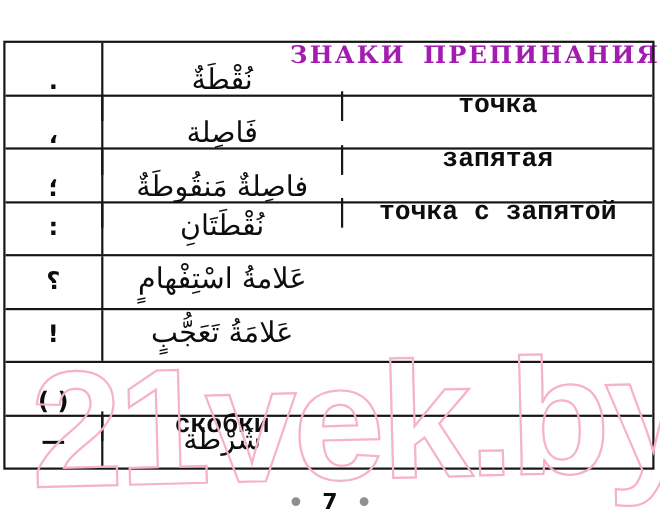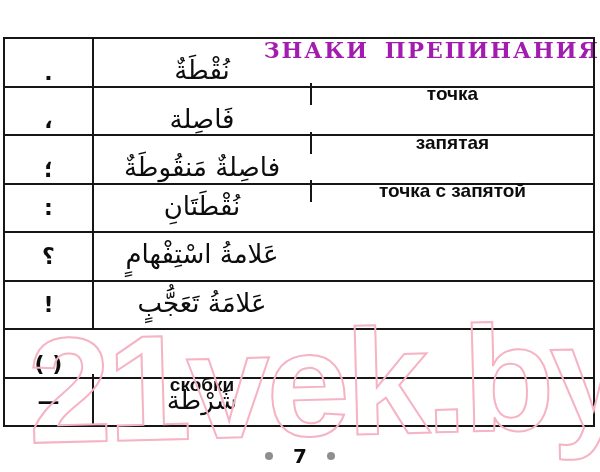--- a/index.html
+++ b/index.html
@@ -64,22 +64,22 @@
   }
   .cell.ar {
     font-family: "DejaVu Sans", sans-serif;
     font-size: 26px;
     font-weight: normal;
     direction: rtl;
     line-height: 1;
     padding-bottom: 4px;
   }
   .cell.ru {
-    font-family: Liberation Sans, sans-serif;
-    font-size: 19px;
+    font-family: Liberation Mono, monospace;
+    font-size: 24px;
     font-weight: 600;
     margin-top: 44px;
   }
   .watermark {
     position: absolute;
     left: 28px;
     top: 332px;
     width: 900px;
     font-family: "Liberation Sans", sans-serif;
     font-weight: bold;

